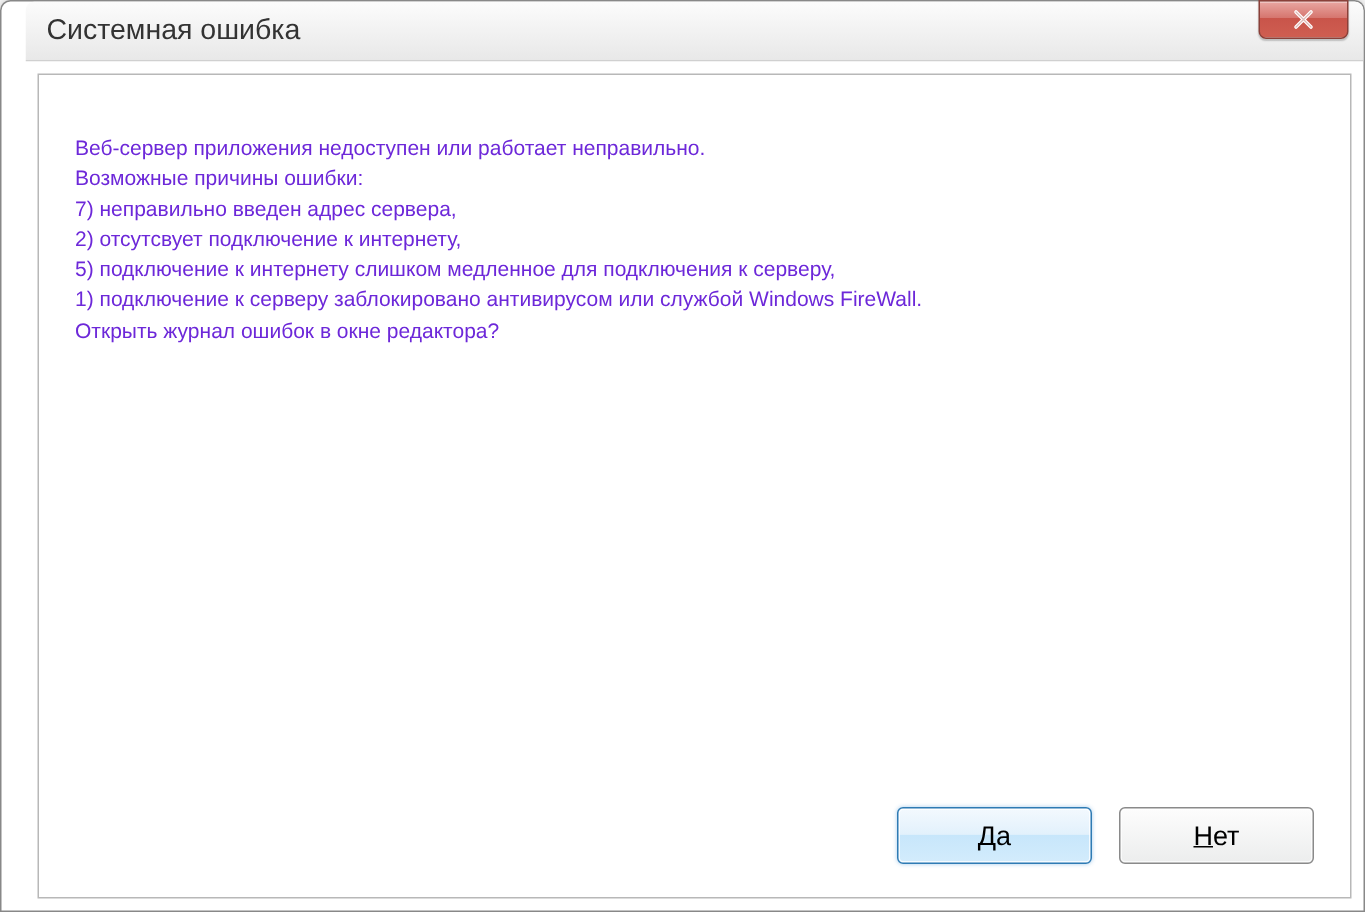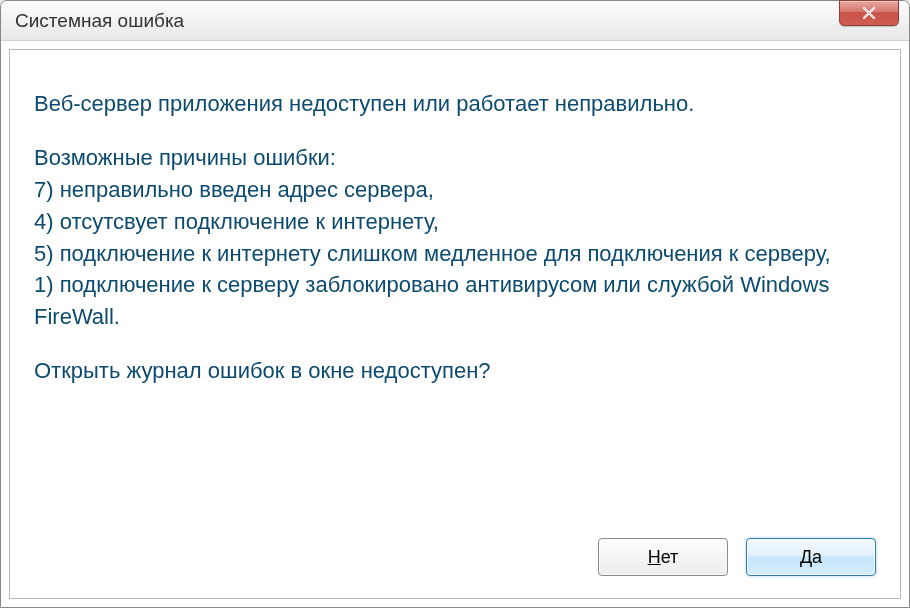--- a/index.html
+++ b/index.html
@@ -17,20 +17,21 @@
     .dialog {
       width: 910px;
       height: 608px;
       background: #fff;
       border: 1px solid #888;
       border-radius: 7px 7px 0 0;
       box-shadow: 0 0 8px rgba(0,0,0,0.3);
       display: flex;
       flex-direction: column;
       position: relative;
+      padding-left: 16px;
     }
     .titlebar {
       height: 40px;
       background: linear-gradient(to bottom, #fcfcfc 0%, #f2f2f2 50%, #e8e8e8 100%);
       border-bottom: 1px solid #d0d0d0;
       border-radius: 6px 6px 0 0;
       display: flex;
       align-items: center;
       padding: 0 8px 0 14px;
       position: relative;
@@ -63,29 +64,28 @@
       margin: 8px;
       border: 1px solid #b8b8b8;
       background: #fff;
       display: flex;
       flex-direction: column;
       position: relative;
     }
     .content {
       flex: 1;
       padding: 38px 24px 10px 24px;
-      font-size: 22px;
+      font-size: 14px;
       line-height: 1.45;
-      color: #0c4a6e;
+      color: #6d28d9;
     }
     .content p {
       margin: 0;
     }
     .content .block {
-      margin-top: 22px;
     }
     .button-bar {
       display: flex;
       justify-content: flex-end;
       gap: 18px;
       padding: 0 24px 22px 24px;
     }
     .btn {
       min-width: 130px;
       height: 38px;
@@ -119,24 +119,24 @@
         <path d="M3 2 L13 12 M13 2 L3 12" stroke="#a94f46" stroke-width="0.8" stroke-linecap="round" fill="none" opacity="0.4"></path>
       </svg>
     </div>
   </div>
 
   <div class="inner-frame">
     <div class="content">
       <p>Веб-сервер приложения недоступен или работает неправильно.</p>
       <p class="block">Возможные причины ошибки:</p>
       <p>7) неправильно введен адрес сервера,</p>
-      <p>4) отсутсвует подключение к интернету,</p>
+      <p>2) отсутсвует подключение к интернету,</p>
       <p>5) подключение к интернету слишком медленное для подключения к серверу,</p>
       <p>1) подключение к серверу заблокировано антивирусом или службой Windows FireWall.</p>
-      <p class="block">Открыть журнал ошибок в окне недоступен?</p>
+      <p class="block">Открыть журнал ошибок в окне редактора?</p>
     </div>
 
     <div class="button-bar">
+      <button class="btn default">Да</button>
       <button class="btn"><span class="mnemonic">Н</span><span>ет</span></button>
-      <button class="btn default">Да</button>
     </div>
   </div>
 </div>
 
 </body></html>

